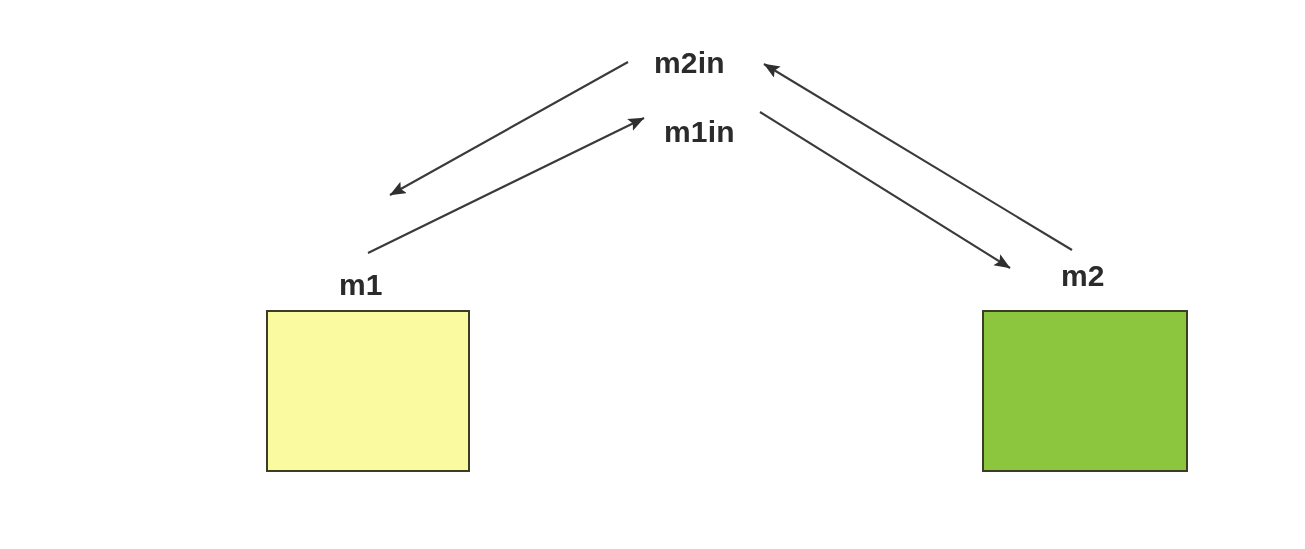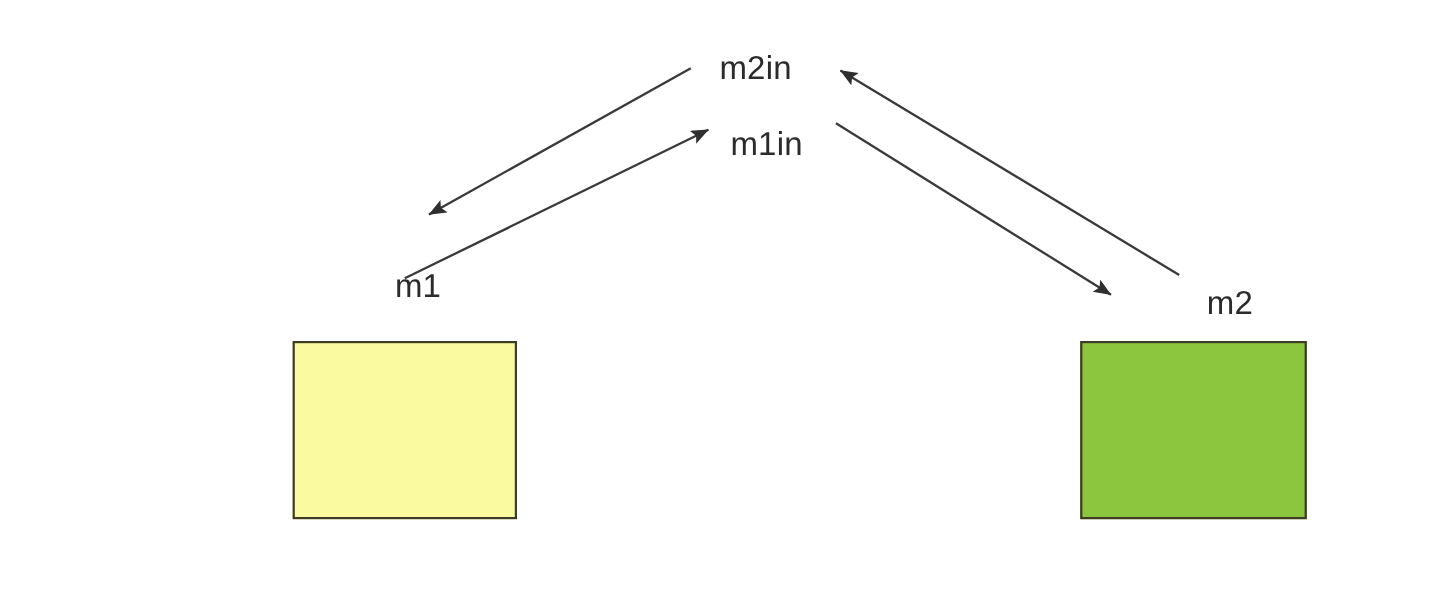--- a/index.html
+++ b/index.html
@@ -9,20 +9,21 @@
   }
   body {
     font-family: "Liberation Sans", sans-serif;
   }
   #canvas {
     position: relative;
     width: 1305px;
     height: 549px;
     background: #ffffff;
     overflow: hidden;
+    font-weight: bold;
   }
   #wires {
     position: absolute;
     left: 0;
     top: 0;
     width: 1305px;
     height: 549px;
   }
   .node-box {
     position: absolute;
@@ -43,22 +44,22 @@
   }
   .node-label {
     position: absolute;
     font-family: "Liberation Sans", sans-serif;
     font-size: 30px;
     line-height: 30px;
     color: #2b2b2b;
     white-space: nowrap;
     letter-spacing: 0.2px;
   }
-  #label-m1 { left: 339px; top: 246px; margin-left: 20px; }
-  #label-m2 { left: 1061px; top: 261px; margin-left: 36px; }
+  #label-m1 { left: 339px; top: 270px; }
+  #label-m2 { left: 1061px; top: 261px; }
   #label-m2in { left: 654px; top: 48px; }
   #label-m1in { left: 664px; top: 117px; }
 </style>
 </head>
 <body style="background: rgb(255, 255, 255);">
 
 <div id="canvas" style="background: rgb(255, 255, 255);">
 
   <svg id="wires" viewBox="0 0 1305 549" xmlns="http://www.w3.org/2000/svg">
     <defs>

